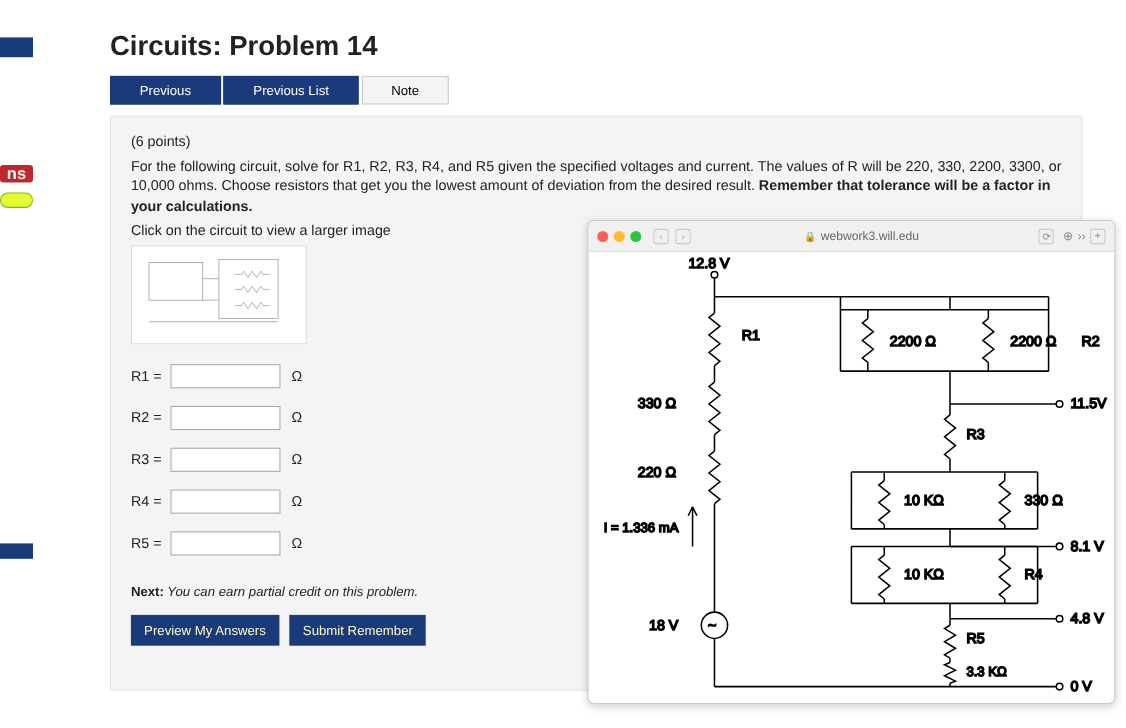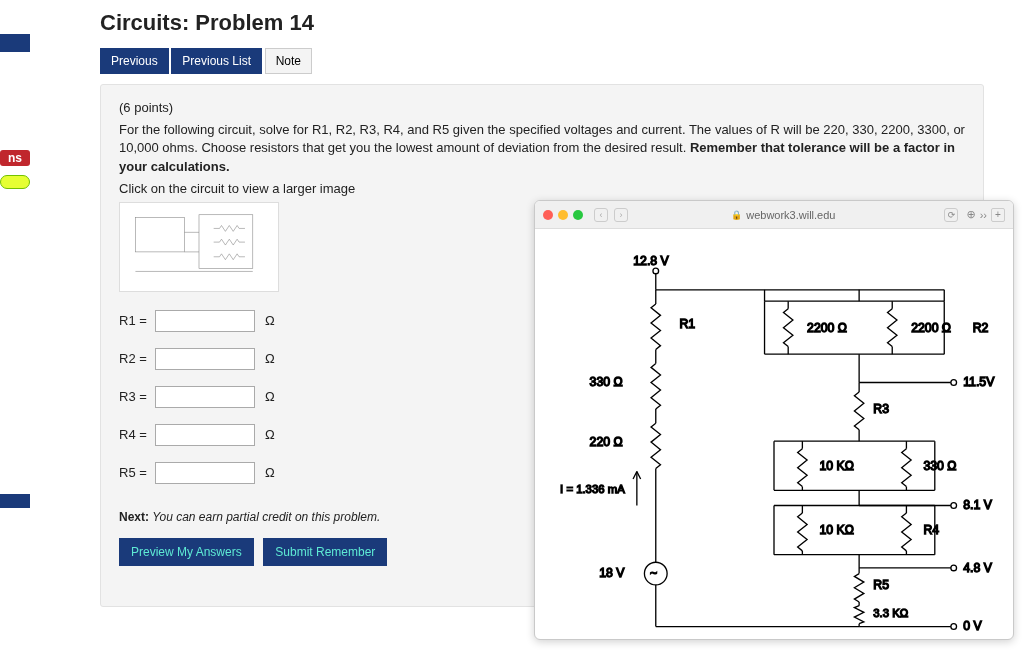--- a/index.html
+++ b/index.html
@@ -11,34 +11,34 @@
     background: #fff;
   }
   .page { display: flex; }
   .left-rail {
     width: 40px;
     height: 662px;
     flex-shrink: 0;
     position: relative;
   }
   .left-rail .navy-bar { position:absolute; left:0; top:34px; width:30px; height:18px; background:#1a3a7a; }
-  .left-rail .pill { position:absolute; left:0; top:150px; width:30px; height:16px; background:#c0272d; border-radius:3px; display:flex; align-items:center; justify-content:center; color:#fff; font-size:12px; font-weight:bold;}
+  .left-rail .pill { position:absolute; left:0; top:150px; width:30px; height:16px; background:#c0272d; border-radius:3px; display:flex; align-items:center; justify-content:center; color:#fff; font-size:15px; font-weight:bold;}
   .left-rail .green { position:absolute; left:0; top:175px; width:30px; height:14px; background:#e6ff33; border:1px solid #73c200; border-radius:7px;}
   .left-rail .navy-bar2 { position:absolute; left:0; top:494px; width:30px; height:14px; background:#1a3a7a; }
 
   .content {
     flex: 1;
     padding: 10px 40px 10px 60px;
     position: relative;
   }
-  h1 { font-size: 22px; font-weight: 800; margin: 0 0 12px 0; }
+  h1 { font-size: 25px; font-weight: 800; margin: 18px 0 12px 0; }
   .nav-btns button {
     border: 1px solid #ccc;
     background: #f4f4f4;
-    padding: 5px 10px;
+    padding: 5px 26px;
     font-size: 12px;
     margin-right: -1px;
     cursor: pointer;
   }
   .nav-btns button.primary { background:#1a3a7a; color:#fff; border-color:#1a3a7a; }
   .problem-box {
     background: #f4f4f4;
     border: 1px solid #e2e2e2;
     border-radius: 3px;
     margin-top: 10px;
@@ -53,21 +53,21 @@
   }
   .thumb svg { width:100%; height:100%; }
   .fields { font-size:13px; }
   .fields .row { display:flex; align-items:center; margin-bottom:16px; }
   .fields label { width:36px; }
   .fields input { width:100px; height:22px; border:1px solid #aaa; background:#fff; padding:0 4px; font-size:12px;}
   .fields .unit { margin-left:10px; }
   .note { margin-top:26px; font-size:12px; }
   .action-btns { margin-top:14px; }
   .action-btns button {
-    border:none; background:#1a3a7a; color:#5eead4;
+    border:none; background:#1a3a7a; color:#fef9c3;
     padding:7px 12px; font-size:12px; margin-right:6px; cursor:pointer;
   }
 
   
   .popup {
     position:absolute;
     top:200px; right:10px;
     width:480px; height:440px;
     background:#fff;
     border:1px solid #c9c9c9;
@@ -80,21 +80,21 @@
     display:flex; align-items:center; padding:0 8px; font-size:11px; color:#666;
   }
   .tl-dot { width:10px; height:10px; border-radius:50%; margin-right:5px;}
   .tl-red{background:#ff5f57;} .tl-yellow{background:#ffbd2e;} .tl-green{background:#28c840;}
   .tl-nav { width:14px; height:14px; border:1px solid #ccc; border-radius:3px; margin-left:6px; display:flex;align-items:center;justify-content:center;font-size:9px;color:#aaa;}
   .tl-addr { flex:1; text-align:center; display:flex; align-items:center; justify-content:center; gap:4px;}
   .tl-lock { font-size:9px; }
   .tl-reload{width:14px;height:14px;border:1px solid #ccc;border-radius:3px;display:flex;align-items:center;justify-content:center;font-size:9px;color:#888;margin-left:6px;}
   .tl-right{display:flex;align-items:center;gap:4px;margin-left:8px;color:#888;font-size:11px;}
   .tl-plus{width:14px;height:14px;border:1px solid #ccc;border-radius:2px;display:flex;align-items:center;justify-content:center;font-size:10px;}
-  .popup .diagram{ padding:12px; }
+  .popup .diagram{ padding:0; }
   .popup svg { width:100%; height:406px; }
   svg text { font-family: Arial, Helvetica, sans-serif; fill:#111; }
 </style>
 </head>
 <body>
 
 <div class="page">
   <div class="left-rail">
     <div class="navy-bar"></div>
     <div class="pill">ns</div>

